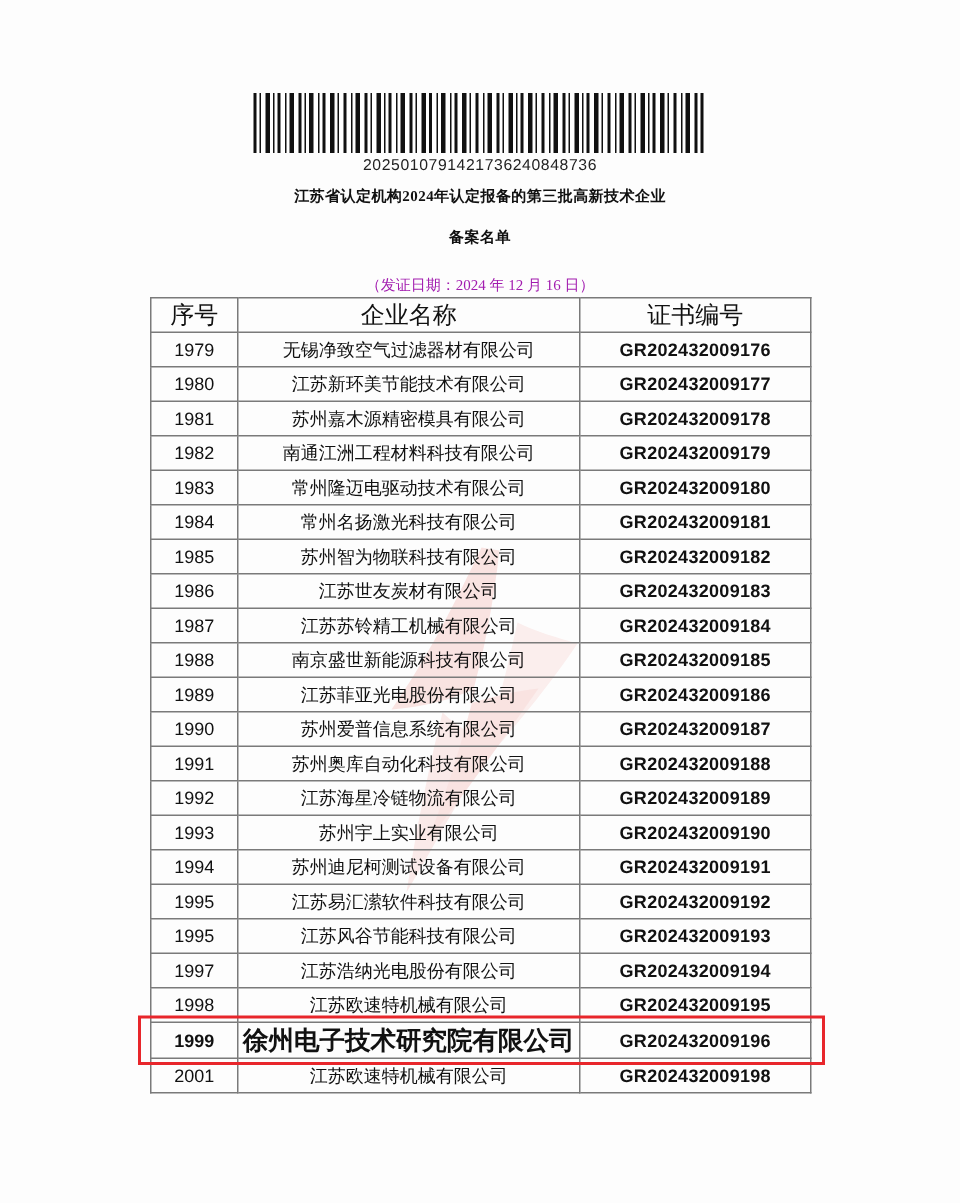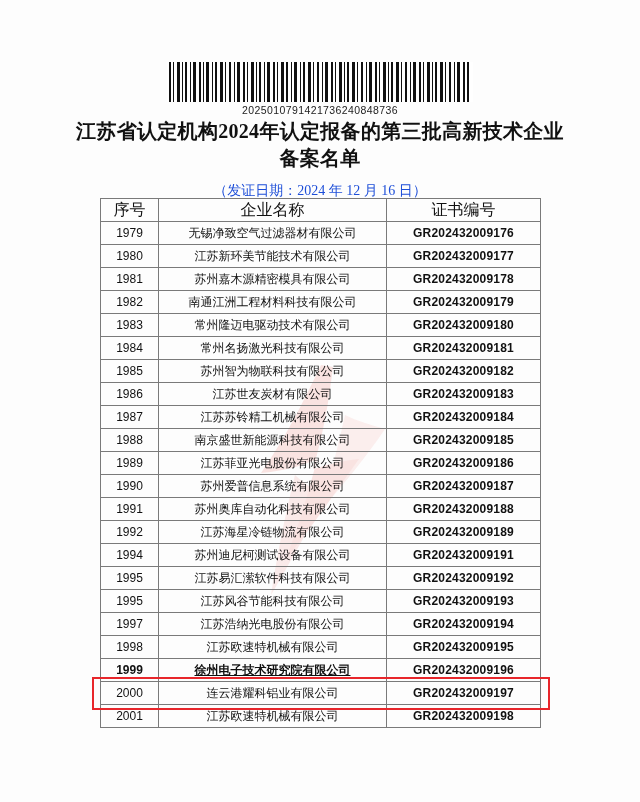--- a/index.html
+++ b/index.html
@@ -57,29 +57,29 @@
   }
   
   .title-block {
     position: absolute;
     left: 0;
     right: 0;
     top: 118px;
     text-align: center;
   }
   .title-line {
-    font-size: 20px;
+    font-size: 10px;
     font-weight: bold;
     letter-spacing: 0.3px;
     color: #111;
     line-height: 27px;
   }
   .issue-date {
-    font-size: 14px;
-    color: #1d4ed8;
+    font-size: 10px;
+    color: #a21caf;
     line-height: 26px;
     margin-top: 6px;
   }
   
   .table-wrap {
     position: absolute;
     left: 100px;
     top: 198px;
     width: 440px;
     z-index: 10;
@@ -123,22 +123,21 @@
     position: absolute;
     border: 2px solid #e8262b;
     z-index: 30;
     pointer-events: none;
     box-sizing: border-box;
   }
   tr.highlighted td {
     font-weight: bold;
   }
   tr.highlighted td.name {
-    font-size: 12px;
-    text-decoration: underline;
+    font-size: 17px;
   }
 </style>
 </head>
 <body>
 
 <div class="page">
 
   <svg class="watermark" viewBox="0 0 190 260" aria-hidden="true">
     <g fill="#f0a9a4">
       <path d="M96 10 C 74 56, 58 86, 36 118 C 58 116, 74 112, 92 104 C 84 136, 74 170, 60 206 C 88 170, 110 138, 134 104 C 116 106, 102 110, 88 114 C 98 80, 104 46, 108 12 Z"></path>
@@ -310,20 +309,25 @@
             <td class="seq">1991</td>
             <td class="name">苏州奥库自动化科技有限公司</td>
             <td class="cert">GR202432009188</td>
           </tr>
           <tr>
             <td class="seq">1992</td>
             <td class="name">江苏海星冷链物流有限公司</td>
             <td class="cert">GR202432009189</td>
           </tr>
           <tr>
+            <td class="seq">1993</td>
+            <td class="name">苏州宇上实业有限公司</td>
+            <td class="cert">GR202432009190</td>
+          </tr>
+          <tr>
             <td class="seq">1994</td>
             <td class="name">苏州迪尼柯测试设备有限公司</td>
             <td class="cert">GR202432009191</td>
           </tr>
           <tr>
             <td class="seq">1995</td>
             <td class="name">江苏易汇潆软件科技有限公司</td>
             <td class="cert">GR202432009192</td>
           </tr>
           <tr>
@@ -340,25 +344,20 @@
             <td class="seq">1998</td>
             <td class="name">江苏欧速特机械有限公司</td>
             <td class="cert">GR202432009195</td>
           </tr>
           <tr class="highlighted">
             <td class="seq">1999</td>
             <td class="name">徐州电子技术研究院有限公司</td>
             <td class="cert">GR202432009196</td>
           </tr>
           <tr>
-            <td class="seq">2000</td>
-            <td class="name">连云港耀科铝业有限公司</td>
-            <td class="cert">GR202432009197</td>
-          </tr>
-          <tr>
             <td class="seq">2001</td>
             <td class="name">江苏欧速特机械有限公司</td>
             <td class="cert">GR202432009198</td>
           </tr>
         </tbody>
     </table>
     <div class="highlight-box" id="highlight-box" style="left: -8.5px; top: 478.5px; width: 458px; height: 33px; border-color: rgb(232, 38, 43);"></div>
   </div>
 
 </div>

